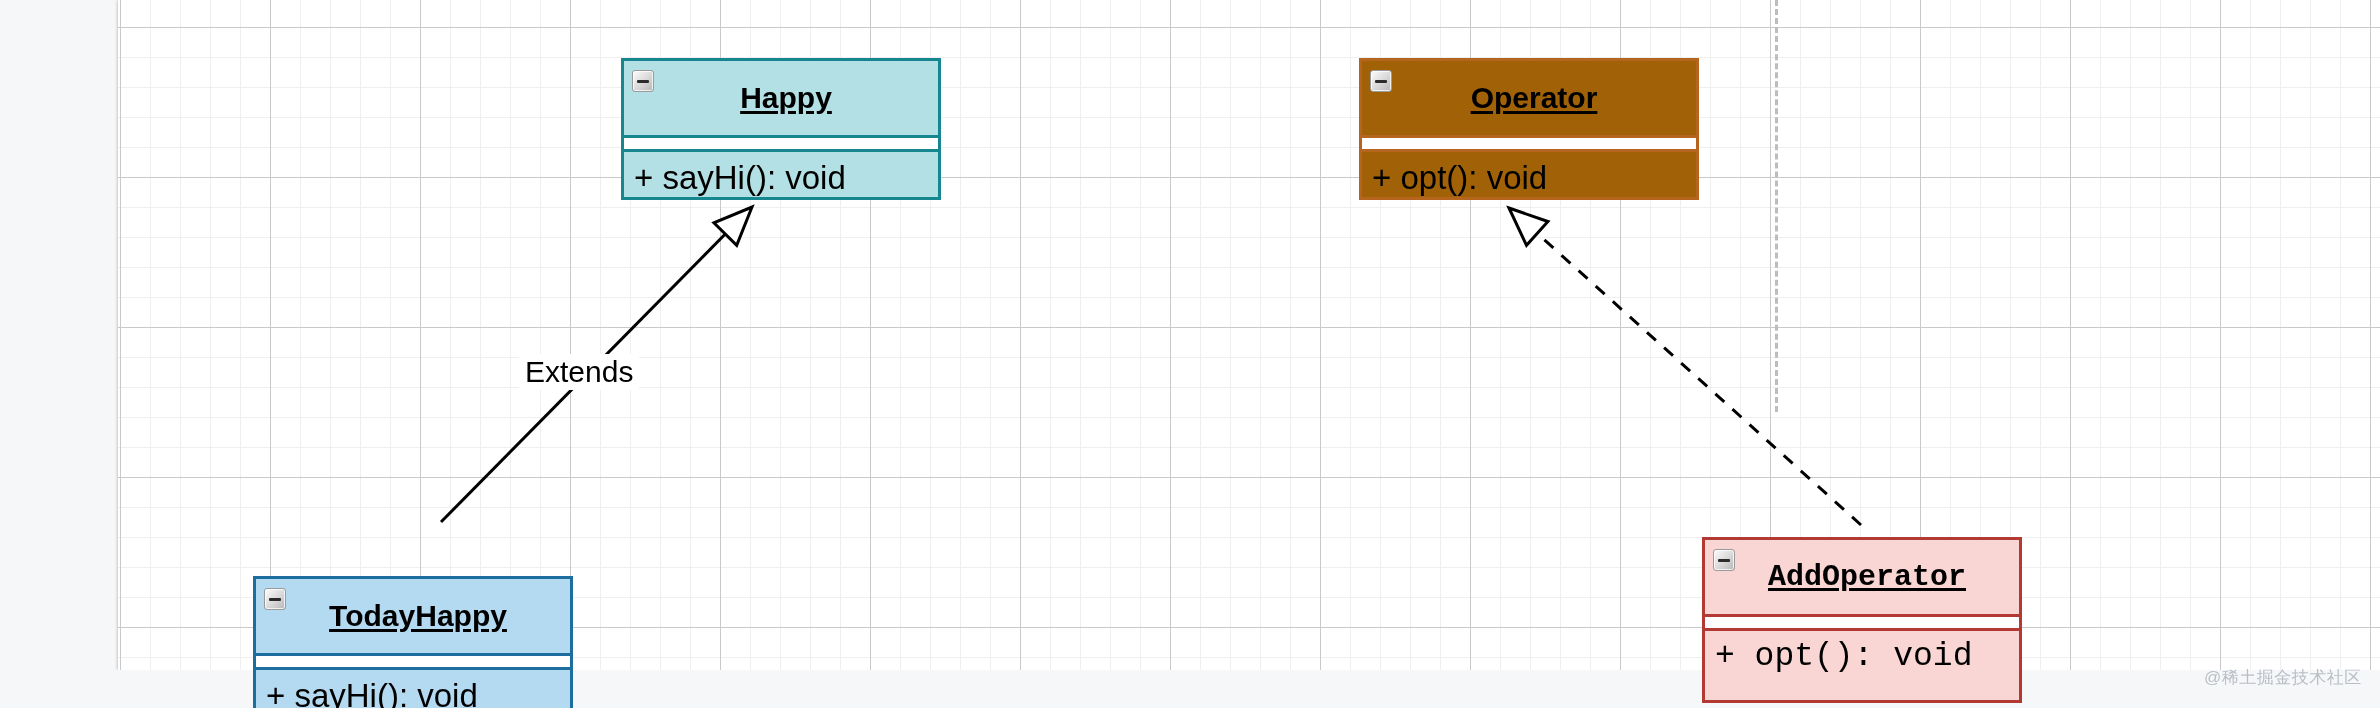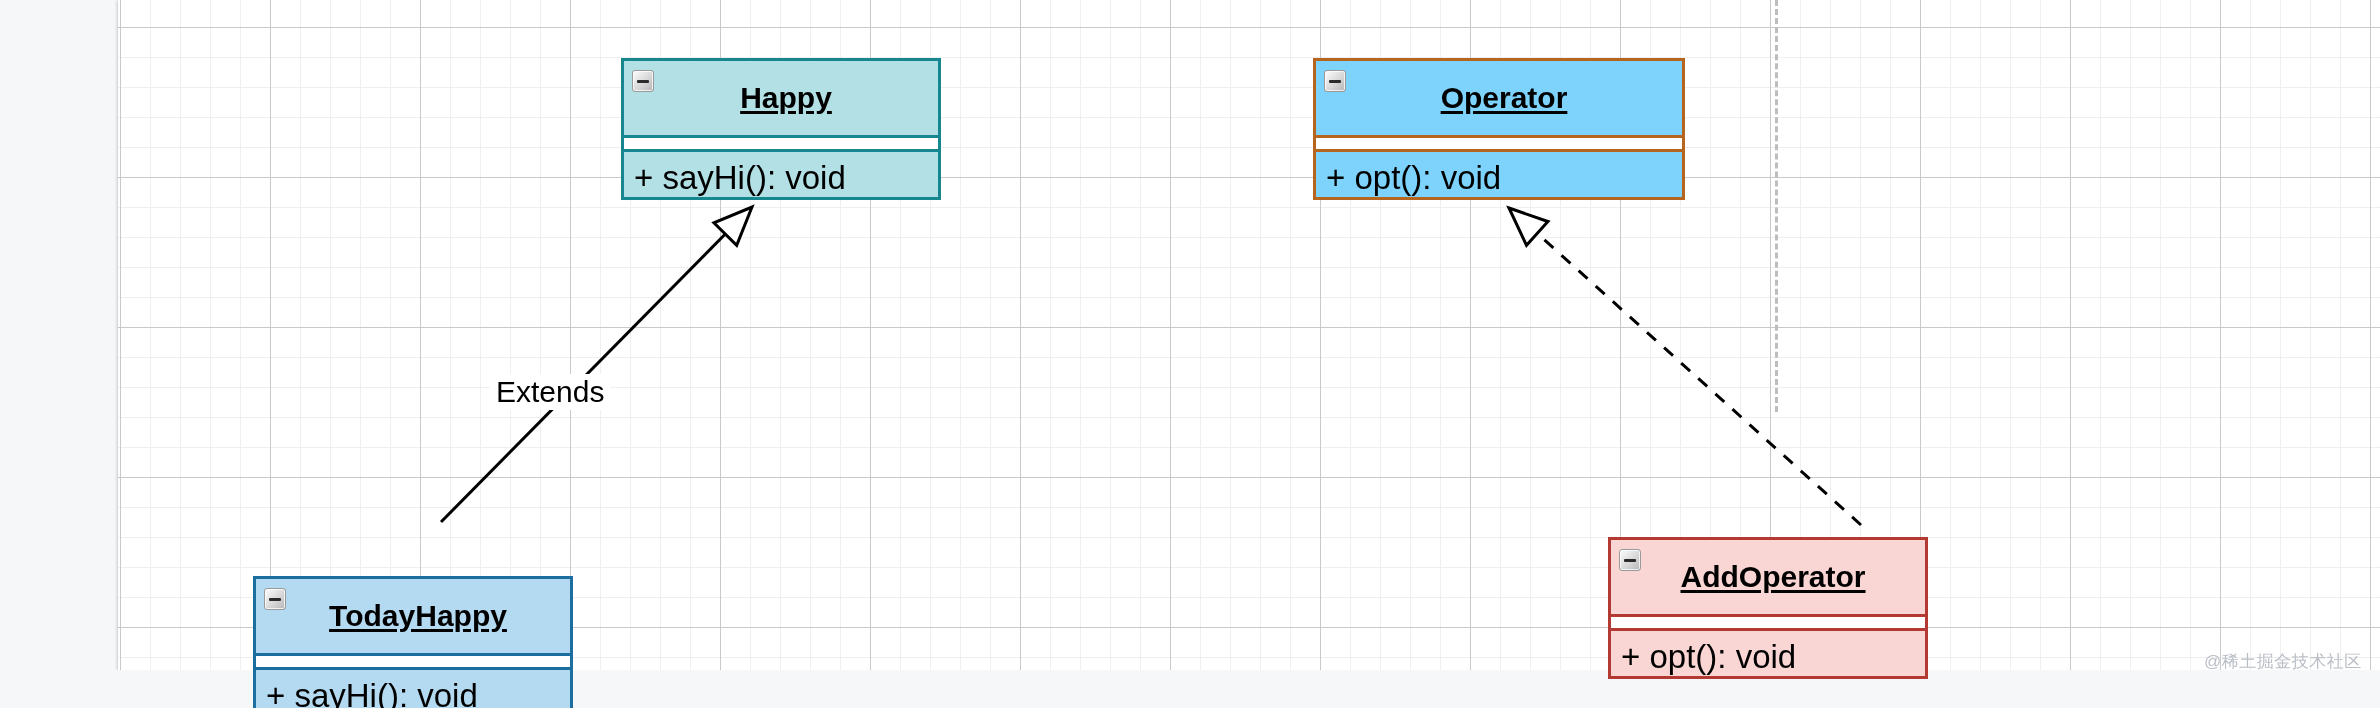--- a/index.html
+++ b/index.html
@@ -188,21 +188,21 @@
           <span class="minus"></span>
         </div>
       <div class="uml-title">Happy</div>
     </div>
     <div class="uml-sep" style="border-top-color: rgb(23, 135, 143); border-bottom-color: rgb(23, 135, 143);"></div>
     <div class="uml-members">
       <span class="uml-member">+ sayHi(): void</span>
     </div>
   </div>
 
-  <div class="uml-node" id="node-operator" style="left: 1313px; top: 58px; width: 372px; height: 142px; border-color: rgb(181, 101, 29); background: #7dd3fc;">
+  <div class="uml-node" id="node-operator" style="left: 1359px; top: 58px; width: 340px; height: 142px; border-color: rgb(181, 101, 29); background: #a16207;">
     <div class="uml-title-bar">
       <div class="collapse-btn">
           <span class="minus"></span>
         </div>
       <div class="uml-title">Operator</div>
     </div>
     <div class="uml-sep" style="border-top-color: rgb(181, 101, 29); border-bottom-color: rgb(181, 101, 29);"></div>
     <div class="uml-members">
       <span class="uml-member">+ opt(): void</span>
     </div>
@@ -214,30 +214,30 @@
           <span class="minus"></span>
         </div>
       <div class="uml-title">TodayHappy</div>
     </div>
     <div class="uml-sep" style="border-top-color: rgb(27, 110, 158); border-bottom-color: rgb(27, 110, 158);"></div>
     <div class="uml-members">
       <span class="uml-member">+ sayHi(): void</span>
     </div>
   </div>
 
-  <div class="uml-node" id="node-addoperator" style="left: 1608px; top: 537px; width: 320px; height: 142px; border-color: rgb(178, 58, 51); background: rgb(249, 213, 211);">
+  <div class="uml-node" id="node-addoperator" style="left: 1702px; top: 537px; width: 320px; height: 166px; border-color: rgb(178, 58, 51); background: rgb(249, 213, 211); font-family: Liberation Mono, monospace;">
     <div class="uml-title-bar">
       <div class="collapse-btn">
           <span class="minus"></span>
         </div>
       <div class="uml-title">AddOperator</div>
     </div>
     <div class="uml-sep" style="border-top-color: rgb(178, 58, 51); border-bottom-color: rgb(178, 58, 51);"></div>
     <div class="uml-members">
       <span class="uml-member">+ opt(): void</span>
     </div>
   </div>
 
-  <div class="edge-label" id="label-extends-edge" style="left: 490px; top: 354px; margin-top: 20px;">Extends</div>
-
-  <div class="watermark" style="left: 2204px; top: 650px; color: rgb(185, 190, 198);">@稀土掘金技术社区</div>
+  <div class="edge-label" id="label-extends-edge" style="left: 519px; top: 354px;">Extends</div>
+
+  <div class="watermark" style="left: 2204px; top: 666px; color: rgb(185, 190, 198);">@稀土掘金技术社区</div>
 
 </div>
 
 </body></html>

